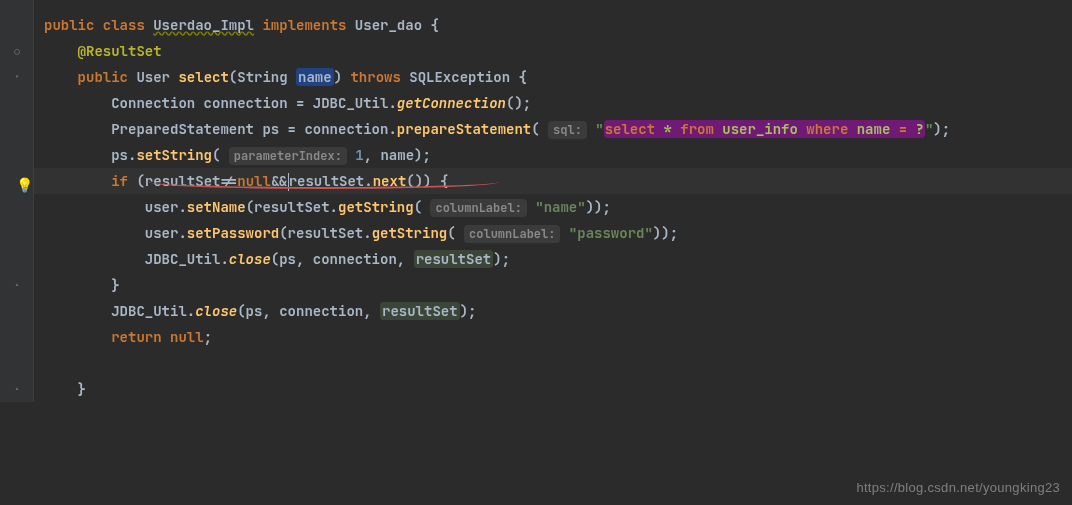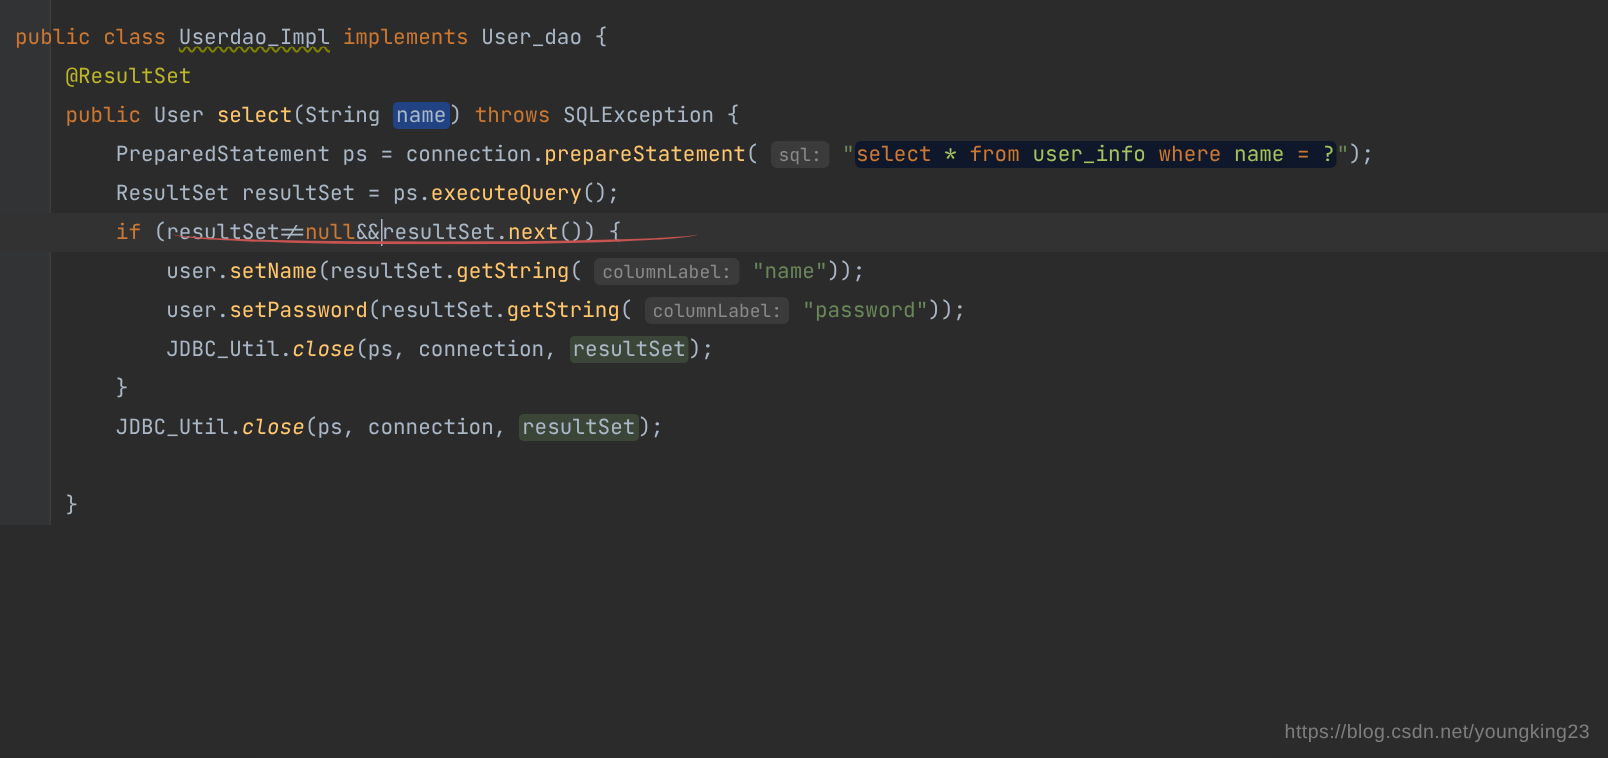--- a/index.html
+++ b/index.html
@@ -20,20 +20,22 @@
   .gutter {
     position: absolute;
     left: 0;
     top: 0;
     width: 34px;
     height: 100%;
     background: #313335;
     border-right: 1px solid #3c3f41;
   }
   .code-area {
+    padding-left: 34px;
+    font-weight: bold;
   }
   .line {
     height: 26px;
     line-height: 26px;
     white-space: pre;
     padding-left: 10px;
     position: relative;
   }
   .gutter-icon {
     position: absolute;
@@ -64,21 +66,21 @@
   .str  { color: #6a8759; }
   .hintbox {
     background: #3b3b3b;
     border-radius: 4px;
     padding: 1px 5px;
     color: #8a8a8a;
     font-size: 12px;
     margin-top: 40px;
   }
   .sqlbox {
-    background: #0f172a;
+    background: #701a75;
     border-radius: 4px;
     padding: 0 1px;
   }
   .sqlkw { color: #cc7832; }
   .sqltxt { color: #a5c25c; }
   .wavy-yellow { text-decoration: underline wavy #808000; text-decoration-skip-ink: none;}
   .paramhl { background: #214283; border-radius: 3px; padding: 0 2px;}
   .unused { background: #3c4638; border-radius: 3px; padding: 0 2px;}
   .red-curve {
     position: absolute;
@@ -116,43 +118,45 @@
 <div class="editor">
   <div class="gutter"></div>
   <div class="code-area">
 
     <div class="line"><span class="kw">public</span> <span class="kw">class</span> <span class="cls wavy-yellow">Userdao_Impl</span> <span class="kw">implements</span> <span class="cls">User_dao</span> <span>{</span></div>
 
     <div class="line"><span class="gutter-icon fold">○</span>    <span class="anno">@ResultSet</span></div>
 
     <div class="line"><span class="gutter-icon fold">▾</span>    <span class="kw">public</span> <span class="cls">User</span> <span class="fn">select</span><span>(String </span><span class="paramhl">name</span><span>) </span><span class="kw">throws</span><span> SQLException {</span></div>
 
+    <div class="line">        <span>Connection </span><span>connection</span><span> = JDBC_Util.</span><span class="fni">getConnection</span><span>();</span></div>
 
     <div class="line">        <span>PreparedStatement </span><span>ps</span><span> = connection.</span><span class="fn">prepareStatement</span><span>( </span><span class="hintbox">sql:</span> <span class="str">"</span><span class="sqlbox"><span class="sqlkw">select</span><span class="sqltxt"> * </span><span class="sqlkw">from</span><span class="sqltxt"> user_info </span><span class="sqlkw">where</span><span class="sqltxt"> name </span><span class="sqlkw">=</span><span class="sqltxt"> ?</span></span><span class="str">"</span><span>);</span></div>
 
+    <div class="line">        <span>ps.</span><span class="fn">setString</span><span>( </span><span class="hintbox">parameterIndex:</span><span class="num"> 1</span><span>, name);</span></div>
 
-    <div class="line">        <span>ResultSet </span><span>resultSet</span><span> = ps.</span><span class="fn">executeQuery</span><span>();</span></div>
 
     <div class="line caretline"><span class="bulb">💡</span>        <span class="kw">if</span><span> (</span><span>resultSet</span><span>!=</span><span class="kw">null</span><span>&amp;&amp;</span><span class="cursor"></span><span>resultSet</span><span>.</span><span class="fn">next</span><span>()) {</span>
       <div class="red-curve" style="left:115px; width:350px; top:7px;"></div>
     </div>
 
 
     <div class="line">            <span>user.</span><span class="fn">setName</span><span>(resultSet.</span><span class="fn">getString</span><span>( </span><span class="hintbox">columnLabel:</span><span class="str"> "name"</span><span>));</span></div>
 
 
     <div class="line">            <span>user.</span><span class="fn">setPassword</span><span>(resultSet.</span><span class="fn">getString</span><span>( </span><span class="hintbox">columnLabel:</span><span class="str"> "password"</span><span>));</span></div>
 
     <div class="line">            <span>JDBC_Util.</span><span class="fni">close</span><span>(ps, connection, </span><span class="unused">resultSet</span><span>);</span></div>
 
 
     <div class="line"><span class="gutter-icon fold">▴</span>        <span>}</span></div>
 
     <div class="line">        <span>JDBC_Util.</span><span class="fni">close</span><span>(ps, connection, </span><span class="unused">resultSet</span><span>);</span></div>
 
+    <div class="line">        <span class="kw">return</span><span> </span><span class="kw">null</span><span>;</span></div>
 
     <div class="line"> </div>
 
     <div class="line"><span class="gutter-icon fold">▴</span>    <span>}</span></div>
 
   </div>
 </div>
 
 <div class="watermark">https://blog.csdn.net/youngking23</div>
 

